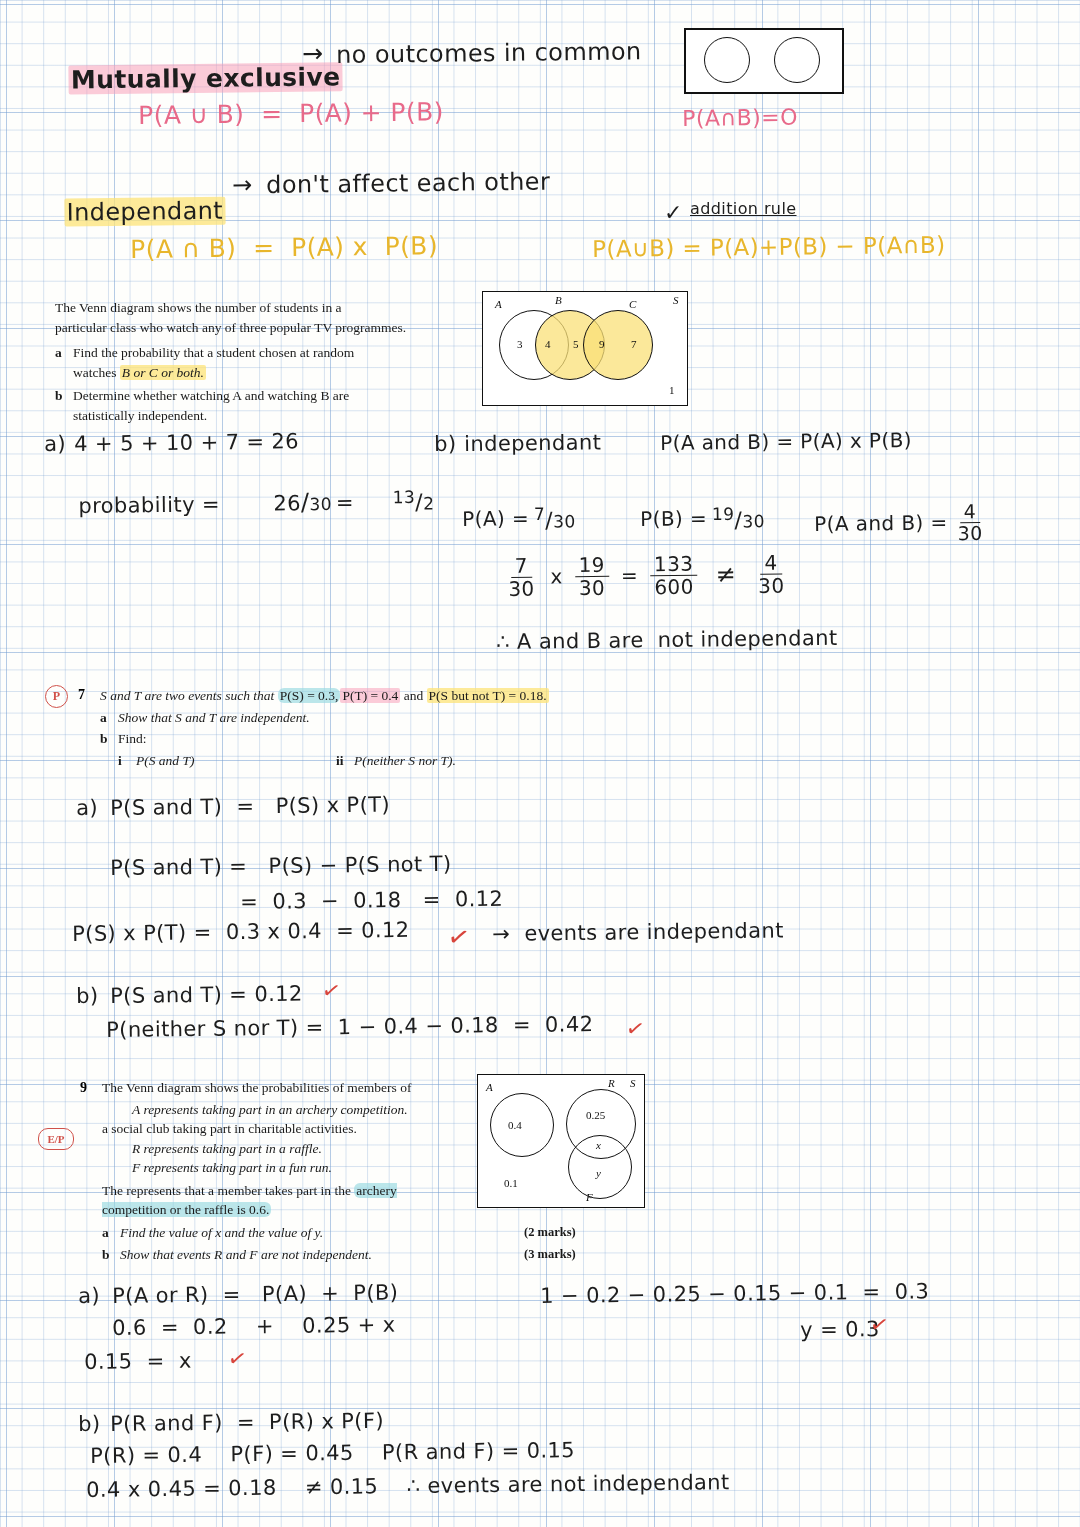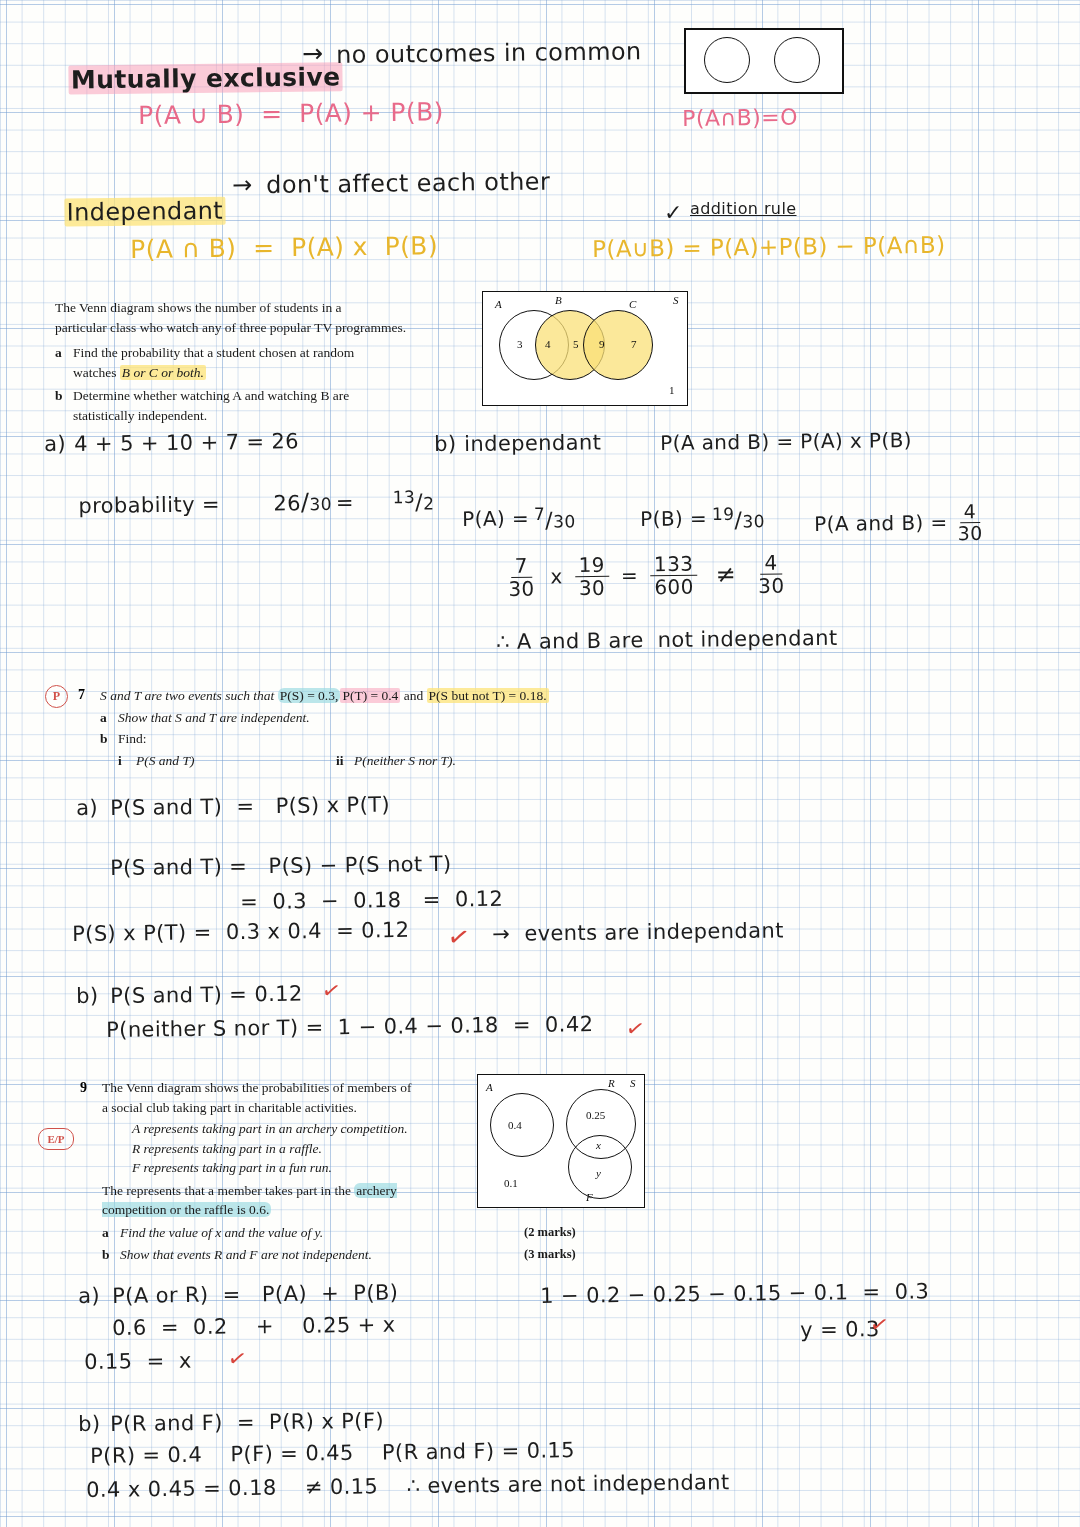--- a/index.html
+++ b/index.html
@@ -221,22 +221,22 @@
   <div class="hw slant ink-black" style="left:76px;top:984px;font-size:21px;">b)</div>
   <div class="hw slant ink-black" style="left:110px;top:984px;font-size:21px;">P(S and T) = 0.12</div>
   <div class="tick" style="left:322px;top:978px;font-size:22px;">✓</div>
   <div class="hw slant ink-black" style="left:106px;top:1018px;font-size:21px;">P(neither S nor T) =  1 − 0.4 − 0.18  =  0.42</div>
   <div class="tick" style="left:626px;top:1016px;font-size:22px;">✓</div>
 
   <div class="tagEP" style="left:38px;top:1128px;">E/P</div>
   <div class="qnum" style="left:80px;top:1080px;">9</div>
   <div class="book" style="left:102px;top:1078px;width:560px;">
     <div class="q">The Venn diagram shows the probabilities of members of</div>
+    <div class="q it" style="margin-left:30px;margin-top:2px;">A represents taking part in an archery competition.</div>
     <div class="q">a social club taking part in charitable activities.</div>
-    <div class="q it" style="margin-left:30px;margin-top:2px;">A represents taking part in an archery competition.</div>
     <div class="q it" style="margin-left:30px;">R represents taking part in a raffle.</div>
     <div class="q it" style="margin-left:30px;">F represents taking part in a fun run.</div>
     <div class="q" style="margin-top:3px;width:330px;">
       <span>The represents that a member takes part in the </span><span class="hl-blue">archery competition or the raffle is 0.6.</span>
     </div>
     <div class="q" style="margin-left:18px;position:relative;margin-top:3px;">
       <span style="position:absolute;left:-18px;font-weight:bold;">a</span>
       <span class="it">Find the value of x and the value of y.</span>
       <span class="marks" style="position:absolute;left:404px;">(2 marks)</span>
     </div>

